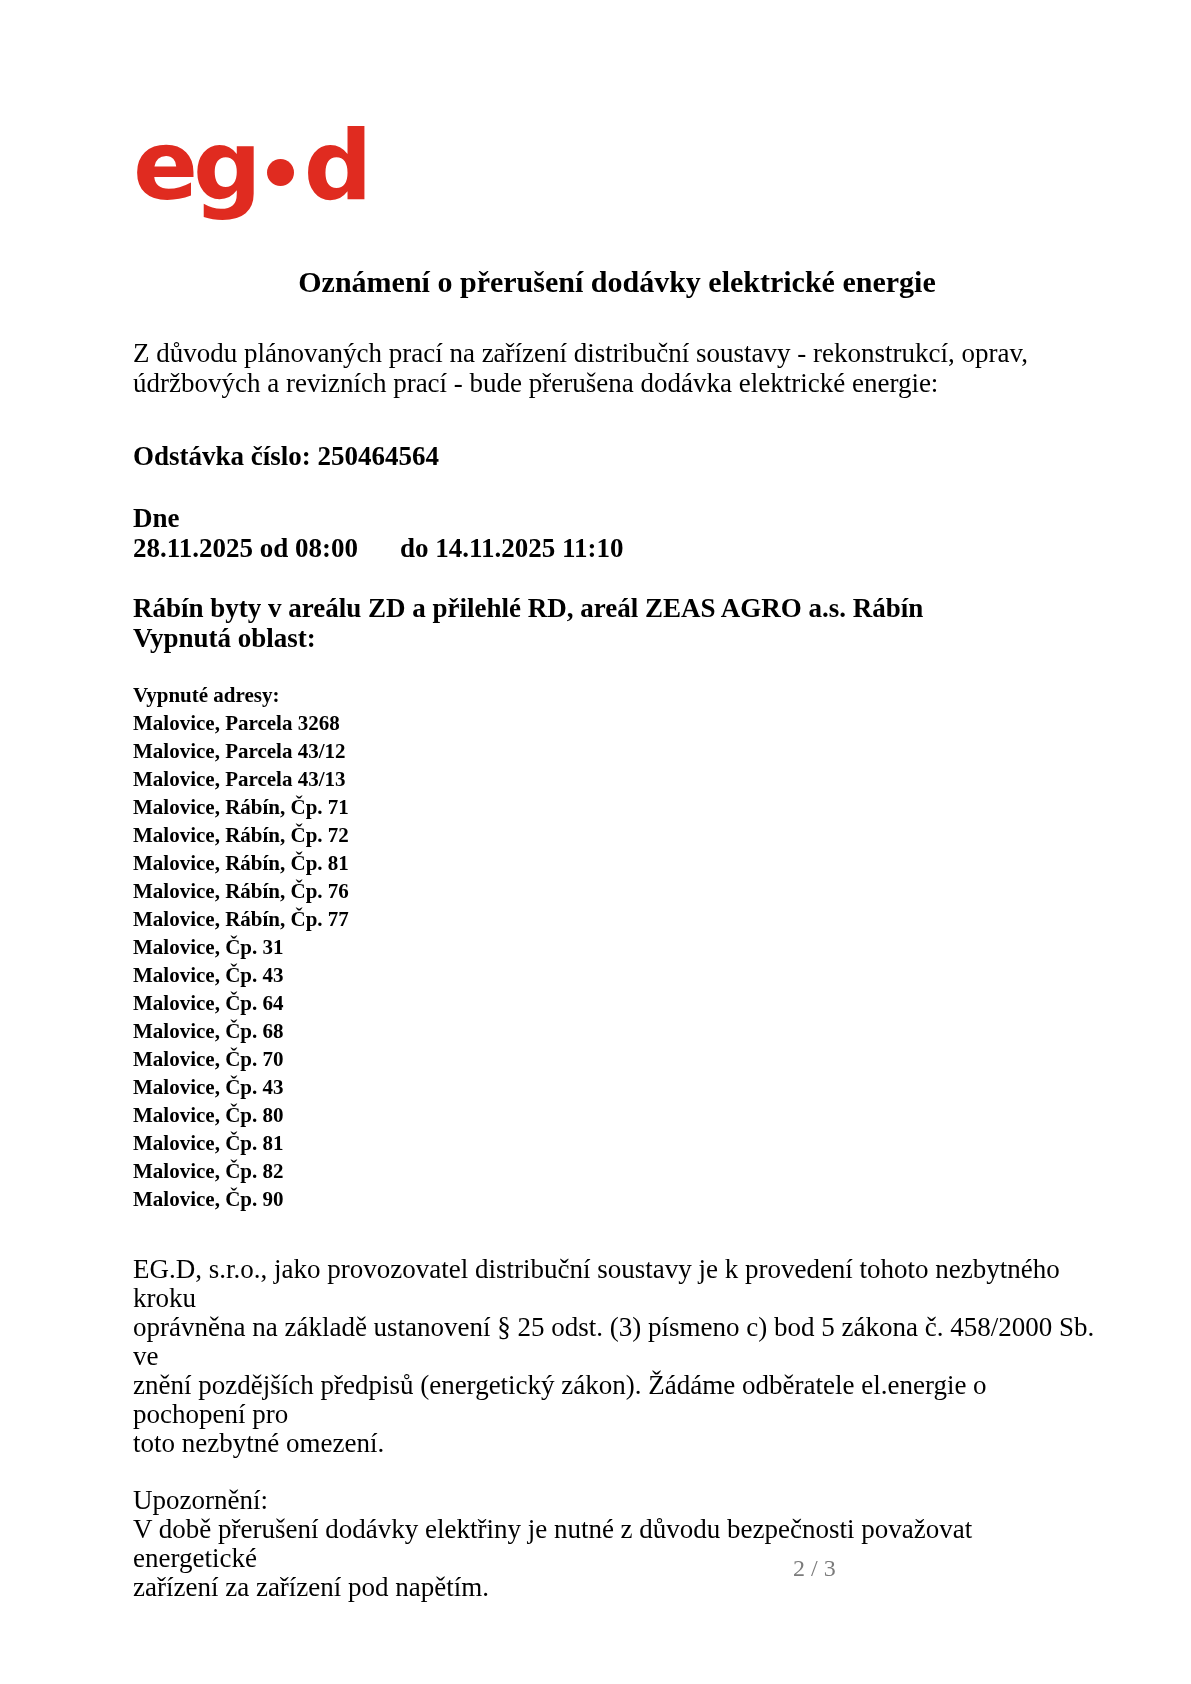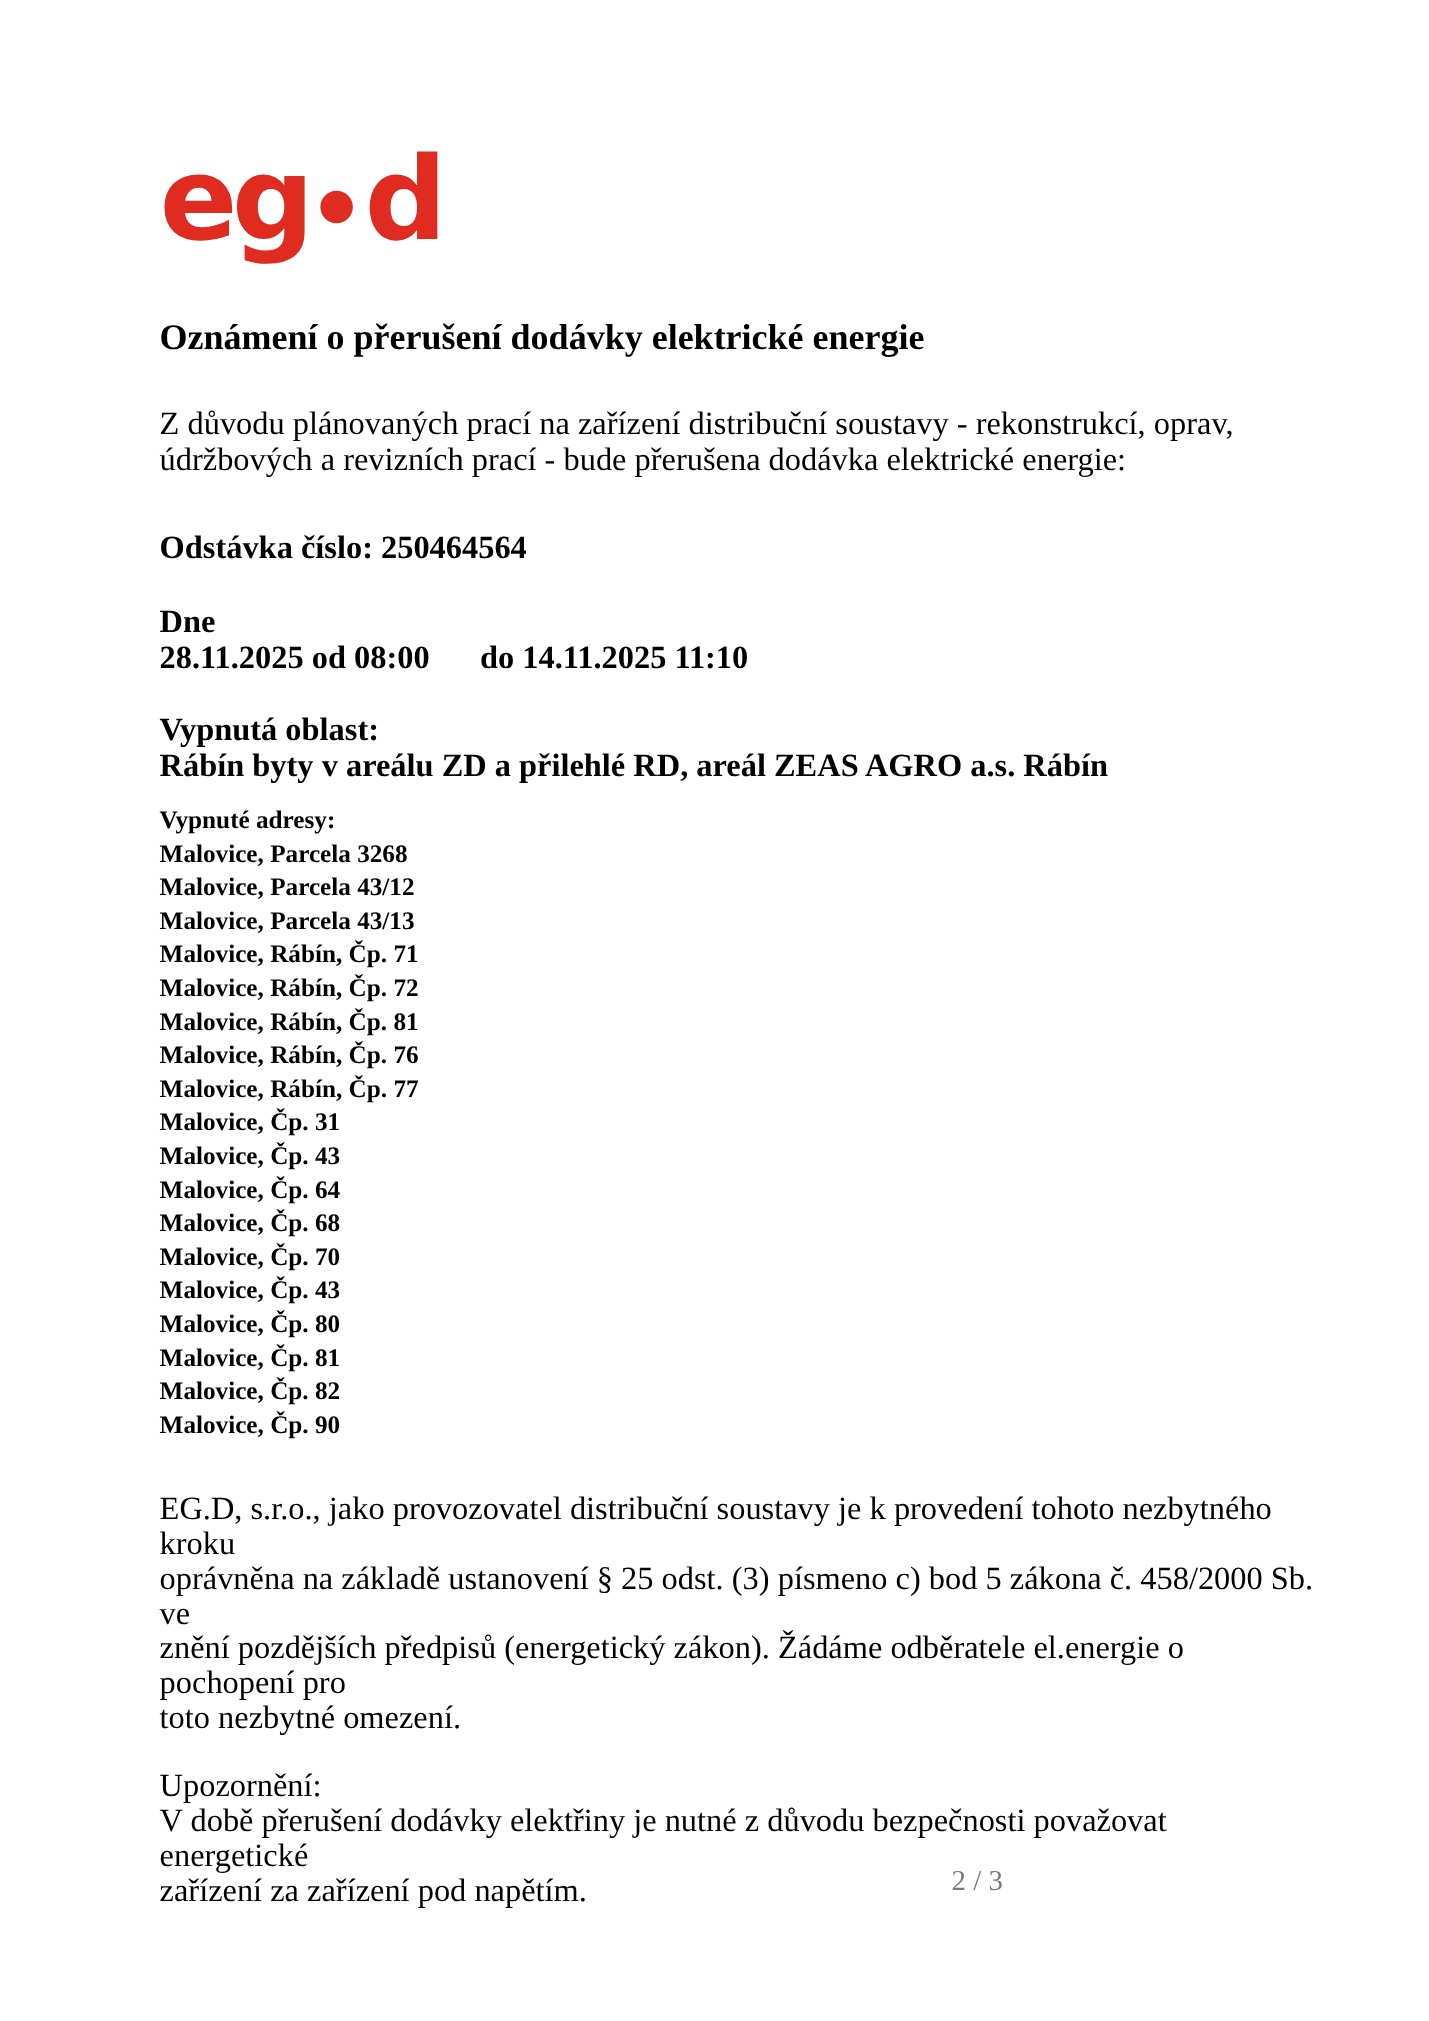--- a/index.html
+++ b/index.html
@@ -37,33 +37,34 @@
     background: #e02b20;
     margin: 0 10px;
     vertical-align: 13px;
   }
   
   .title {
     margin: 48px 0 0 0;
     font-size: 30px;
     line-height: 36px;
     font-weight: bold;
+    text-align: center;
   }
   
   .para {
     margin: 0;
     font-size: 27px;
     line-height: 30px;
     white-space: pre-line;
   }
   .intro   { margin-top: 38px; }
   .outage  { margin-top: 43px; font-weight: bold; }
   .dates   { margin-top: 32px; font-weight: bold; }
   .oblast  { margin-top: 30px; font-weight: bold; }
-  .adresy  { margin-top: 16px; font-weight: bold; font-size: 21px; line-height: 28px; }
+  .adresy  { margin-top: 28px; font-weight: bold; font-size: 21px; line-height: 28px; }
   .adresy .heading { font-weight: bold; }
   .adresy .line { white-space: pre; }
   .legal   { margin-top: 42px; line-height: 29px; }
   .notice  { margin-top: 28px; line-height: 29px; }
   .date-to { margin-left: 42px; }
   .page-number {
     position: absolute;
     left: 793px;
     top: 1556px;
     font-size: 24px;
@@ -85,22 +86,22 @@
 údržbových a revizních prací - bude přerušena dodávka elektrické energie:</p>
 
     <p class="para outage">Odstávka číslo: 250464564</p>
 
     <div class="dates">
       <div class="para" style="font-weight:bold">Dne</div>
       <div class="para" style="font-weight:bold"><span>28.11.2025 od 08:00</span><span class="date-to">do 14.11.2025 11:10</span></div>
     </div>
 
     <div class="oblast">
+      <div class="para" style="font-weight:bold">Rábín byty v areálu ZD a přilehlé RD, areál ZEAS AGRO a.s. Rábín</div>
       <div class="para" style="font-weight:bold">Vypnutá oblast:</div>
-      <div class="para" style="font-weight:bold">Rábín byty v areálu ZD a přilehlé RD, areál ZEAS AGRO a.s. Rábín</div>
     </div>
 
     <div class="adresy">
       <div class="heading">Vypnuté adresy:</div>
       <div>
           <div class="line">Malovice, Parcela 3268</div>
           <div class="line">Malovice, Parcela 43/12</div>
           <div class="line">Malovice, Parcela 43/13</div>
           <div class="line">Malovice, Rábín, Čp. 71</div>
           <div class="line">Malovice, Rábín, Čp. 72</div>

